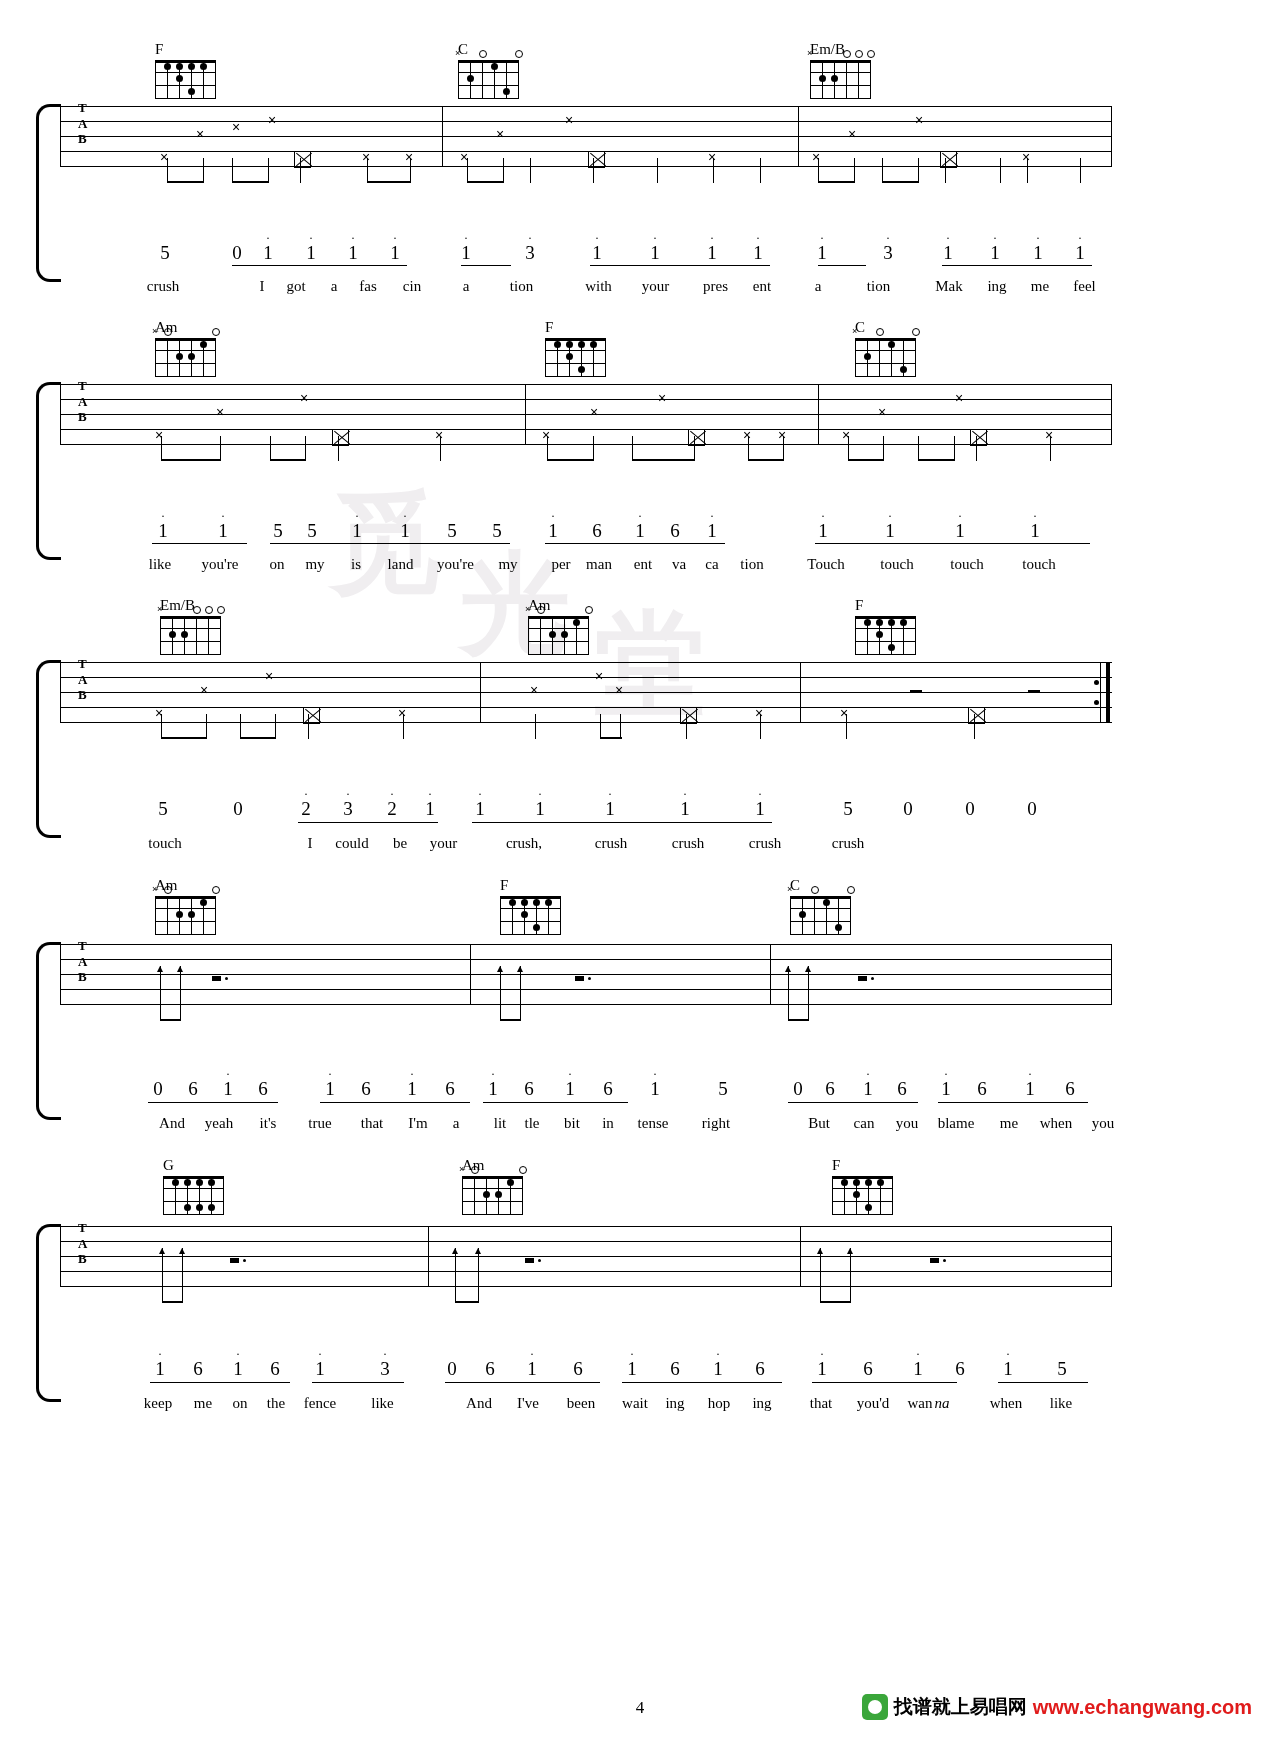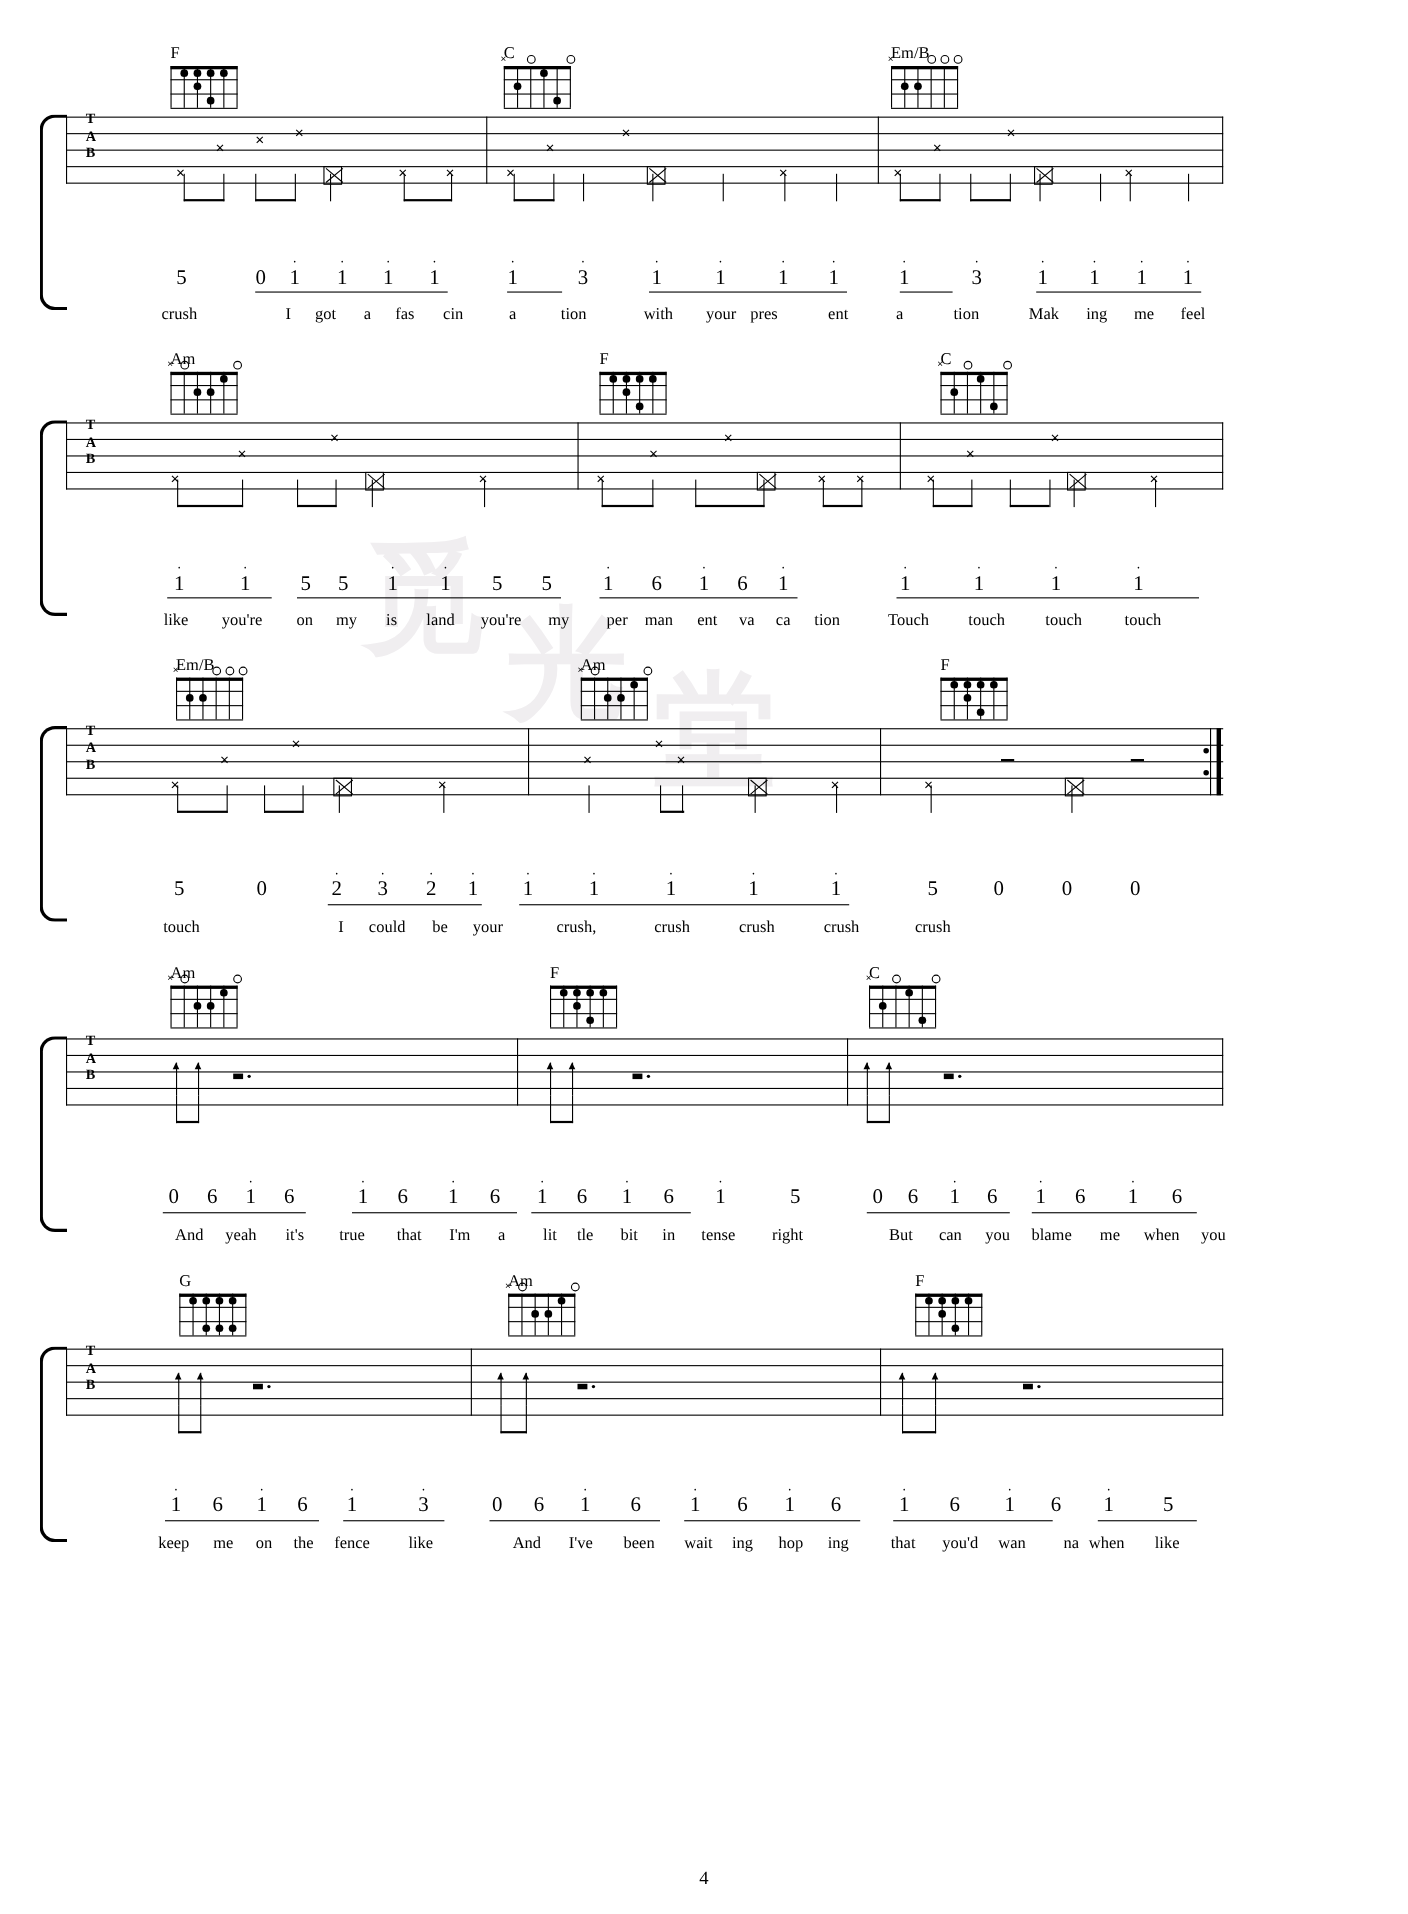--- a/index.html
+++ b/index.html
@@ -235,21 +235,21 @@
     <div class="lyric" style="left:133px;top:278px;width:60px;">crush</div>
     <div class="lyric" style="left:242px;top:278px;width:40px;">I</div>
     <div class="lyric" style="left:276px;top:278px;width:40px;">got</div>
     <div class="lyric" style="left:314px;top:278px;width:40px;">a</div>
     <div class="lyric" style="left:348px;top:278px;width:40px;">fas</div>
     <div class="lyric" style="left:392px;top:278px;width:40px;">cin</div>
     <div class="lyric" style="left:446px;top:278px;width:40px;">a</div>
     <div class="lyric" style="left:499px;top:278px;width:45px;">tion</div>
     <div class="lyric" style="left:576px;top:278px;width:45px;">with</div>
     <div class="lyric" style="left:633px;top:278px;width:45px;">your</div>
-    <div class="lyric" style="left:672px;top:278px;width:45px;">pres</div>
+    <div class="lyric" style="left:693px;top:278px;width:45px;">pres</div>
     <div class="lyric" style="left:742px;top:278px;width:40px;">ent</div>
     <div class="lyric" style="left:800px;top:278px;width:36px;">a</div>
     <div class="lyric" style="left:856px;top:278px;width:45px;">tion</div>
     <div class="lyric" style="left:925px;top:278px;width:48px;">Mak</div>
     <div class="lyric" style="left:976px;top:278px;width:42px;">ing</div>
     <div class="lyric" style="left:1019px;top:278px;width:42px;">me</div>
     <div class="lyric" style="left:1062px;top:278px;width:45px;">feel</div>
   </div>
 
   <div class="system" style="left:0;top:278px;">
@@ -875,20 +875,25 @@
     <div class="lyric" style="left:455px;top:1395px;width:48px;">And</div>
     <div class="lyric" style="left:506px;top:1395px;width:44px;">I've</div>
     <div class="lyric" style="left:556px;top:1395px;width:50px;">been</div>
     <div class="lyric" style="left:614px;top:1395px;width:42px;">wait</div>
     <div class="lyric" style="left:657px;top:1395px;width:36px;">ing</div>
     <div class="lyric" style="left:697px;top:1395px;width:44px;">hop</div>
     <div class="lyric" style="left:744px;top:1395px;width:36px;">ing</div>
     <div class="lyric" style="left:800px;top:1395px;width:42px;">that</div>
     <div class="lyric" style="left:848px;top:1395px;width:50px;">you'd</div>
     <div class="lyric" style="left:898px;top:1395px;width:44px;">wan</div>
-    <div class="lyric" style="left:956px;top:1395px;width:36px;">na</div>
+    <div class="lyric" style="left:924px;top:1395px;width:36px;font-style:italic;">na</div>
     <div class="lyric" style="left:984px;top:1395px;width:44px;">when</div>
     <div class="lyric" style="left:1040px;top:1395px;width:42px;">like</div>
   </div>
 
   <div class="pagenum">4</div>
+  <div class="footer">
+    <div class="f-badge"></div>
+    <div class="f-cn">找谱就上易唱网</div>
+    <div class="f-url">www.echangwang.com</div>
+  </div>
 
 </div>
 
 </body></html>

